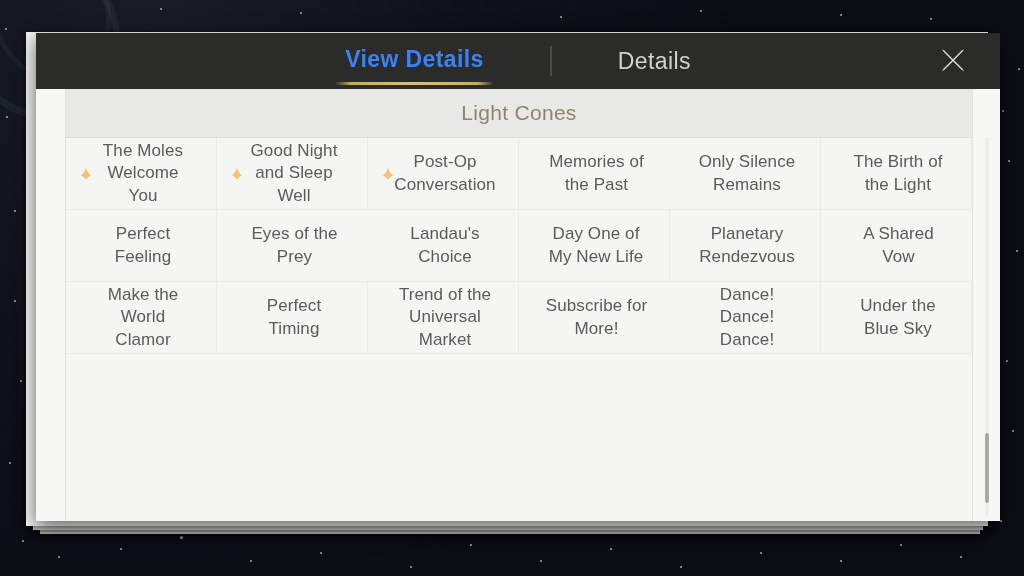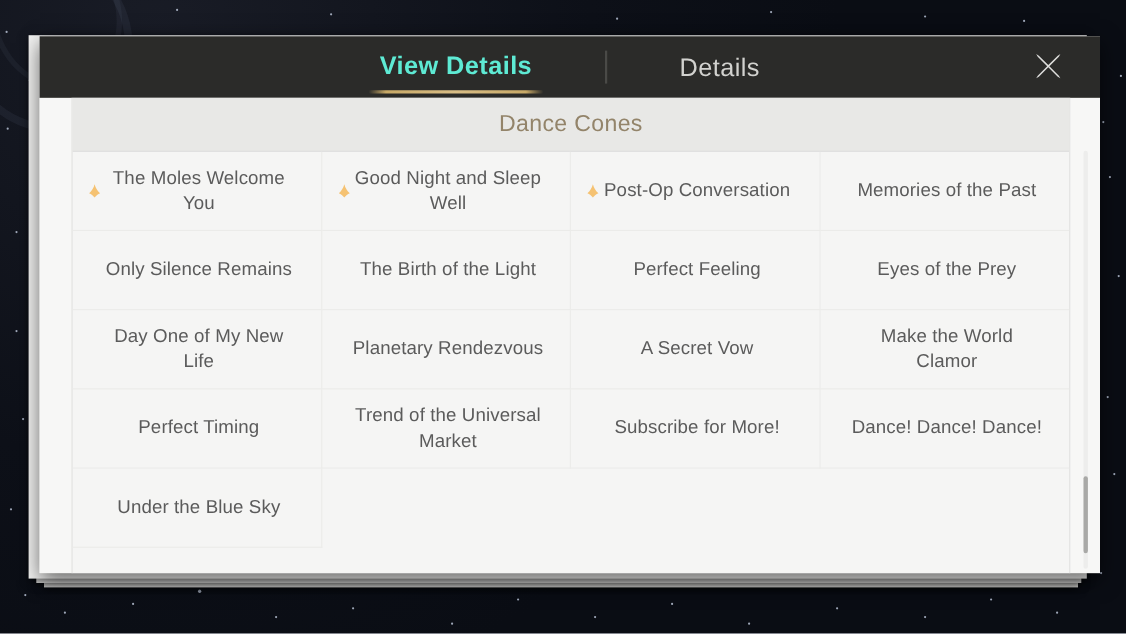--- a/index.html
+++ b/index.html
@@ -94,21 +94,21 @@
   }
   .tab {
     position: relative;
     font-size: 23px;
     letter-spacing: .4px;
     padding: 0 24px;
     cursor: pointer;
     user-select: none;
   }
   .tab.active {
-    color: #5eead4;
+    color: #3b82f6;
     font-weight: bold;
     padding-bottom: 4px;
   }
   .tab.inactive {
     color: #d2d2cf;
   }
   .tab.active .underline {
     position: absolute;
     left: 14px;
     right: 14px;
@@ -162,21 +162,21 @@
     border-bottom: 1px solid #dedede;
   }
   .section-header-title {
     font-size: 21px;
     color: #93846a;
     letter-spacing: .3px;
   }
 
   .grid {
     display: grid;
-    grid-template-columns: repeat(4, 1fr);
+    grid-template-columns: repeat(6, 1fr);
   }
   .cell {
     position: relative;
     height: 72px;
     display: flex;
     align-items: center;
     justify-content: center;
     text-align: center;
     border-bottom: 1px solid #ebebe9;
     border-right: 1px solid #ebebe9;
@@ -289,21 +289,21 @@
         <svg viewBox="0 0 38 38" width="38" height="38">
           <polygon points="8,7.2 10.4,8.6 19,17.2 27.6,8.6 30,7.2 28.6,9.6 20,18.2 28.6,26.8 30,29.2 27.6,27.8 19,19.2 10.4,27.8 8,29.2 9.4,26.8 18,18.2 9.4,9.6" fill="#dddddb"></polygon>
         </svg>
       </div>
     </div>
 
     <div class="panel-body">
       <div class="content-frame">
 
         <div class="section-header">
-          <span class="section-header-title">Dance Cones</span>
+          <span class="section-header-title">Light Cones</span>
         </div>
 
         <div class="grid" id="item-grid">
             <div class="cell">
               <svg class="new-marker" viewBox="0 0 16 16">
                 <path d="M8 1.5 C8.9 5 10.6 7.6 13 9.6 C11 10.4 9.4 11.7 8 13.6 C6.6 11.7 5 10.4 3 9.6 C5.4 7.6 7.1 5 8 1.5 Z" fill="#f4b95a" opacity="0.85"></path>
               </svg>
               <span class="cell-label">The Moles Welcome You</span>
             </div>
             <div class="cell">
@@ -327,27 +327,30 @@
             <div class="cell">
               <span class="cell-label">The Birth of the Light</span>
             </div>
             <div class="cell">
               <span class="cell-label">Perfect Feeling</span>
             </div>
             <div class="cell">
               <span class="cell-label">Eyes of the Prey</span>
             </div>
             <div class="cell">
+              <span class="cell-label">Landau's Choice</span>
+            </div>
+            <div class="cell">
               <span class="cell-label">Day One of My New Life</span>
             </div>
             <div class="cell">
               <span class="cell-label">Planetary Rendezvous</span>
             </div>
             <div class="cell">
-              <span class="cell-label">A Secret Vow</span>
+              <span class="cell-label">A Shared Vow</span>
             </div>
             <div class="cell">
               <span class="cell-label">Make the World Clamor</span>
             </div>
             <div class="cell">
               <span class="cell-label">Perfect Timing</span>
             </div>
             <div class="cell">
               <span class="cell-label">Trend of the Universal Market</span>
             </div>

